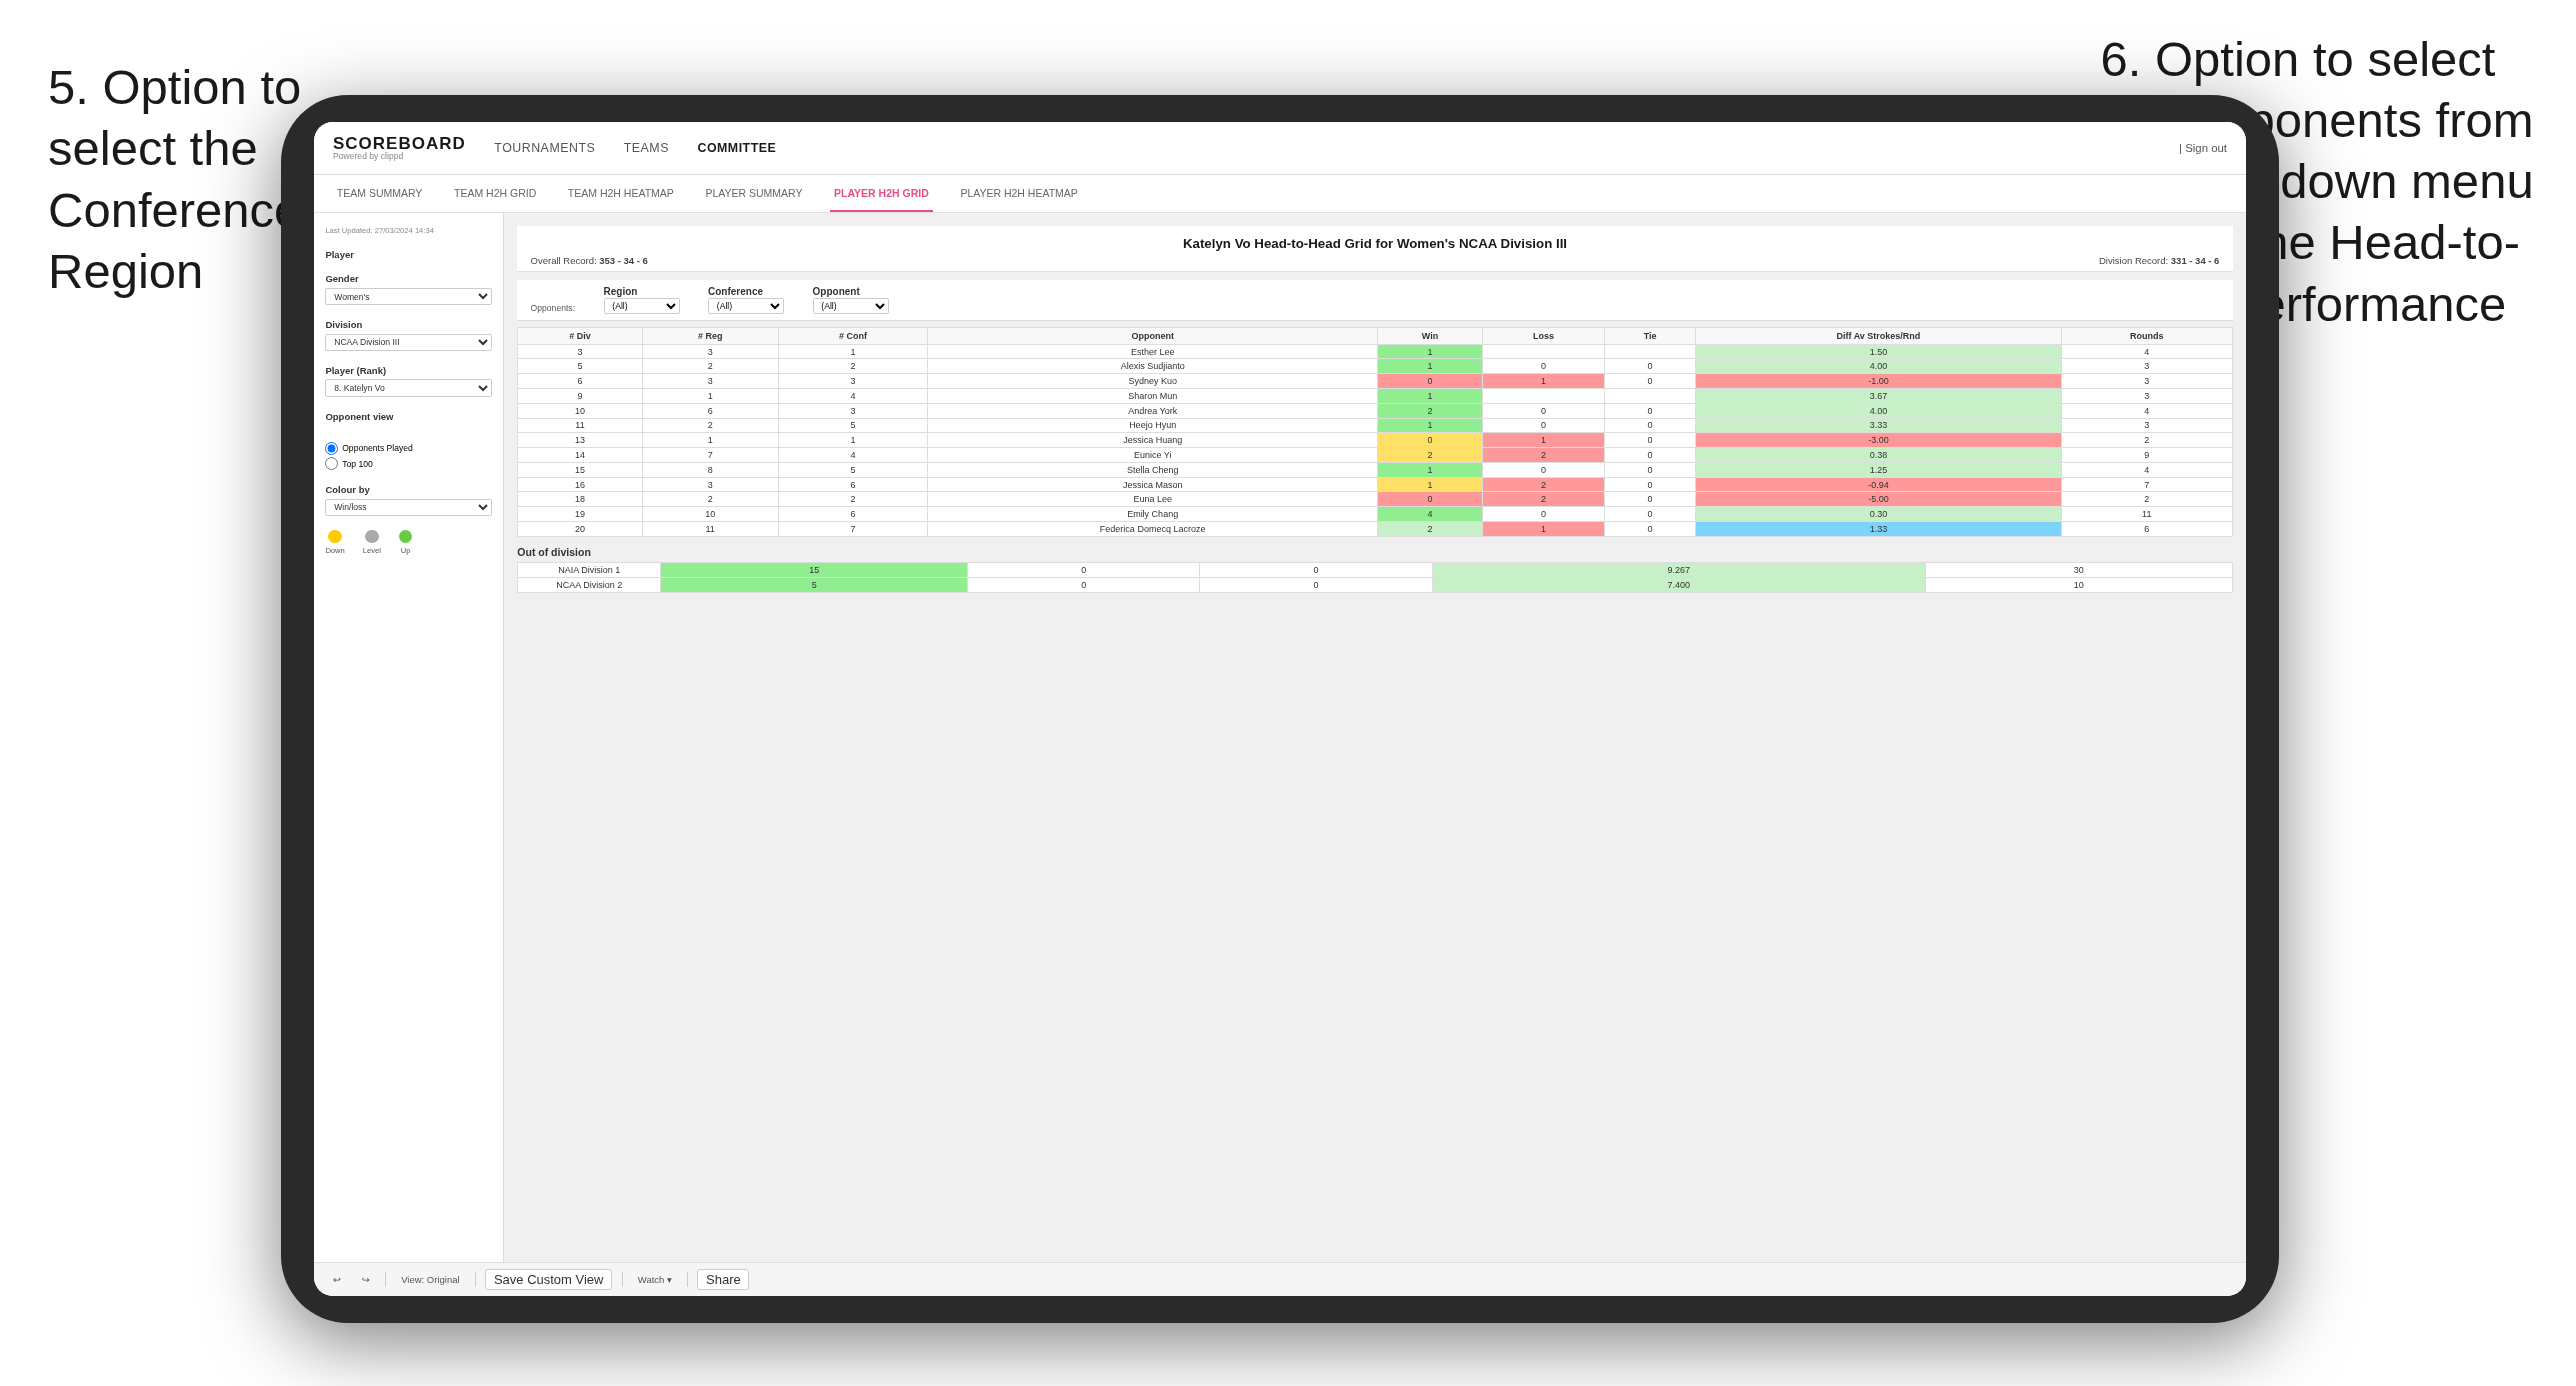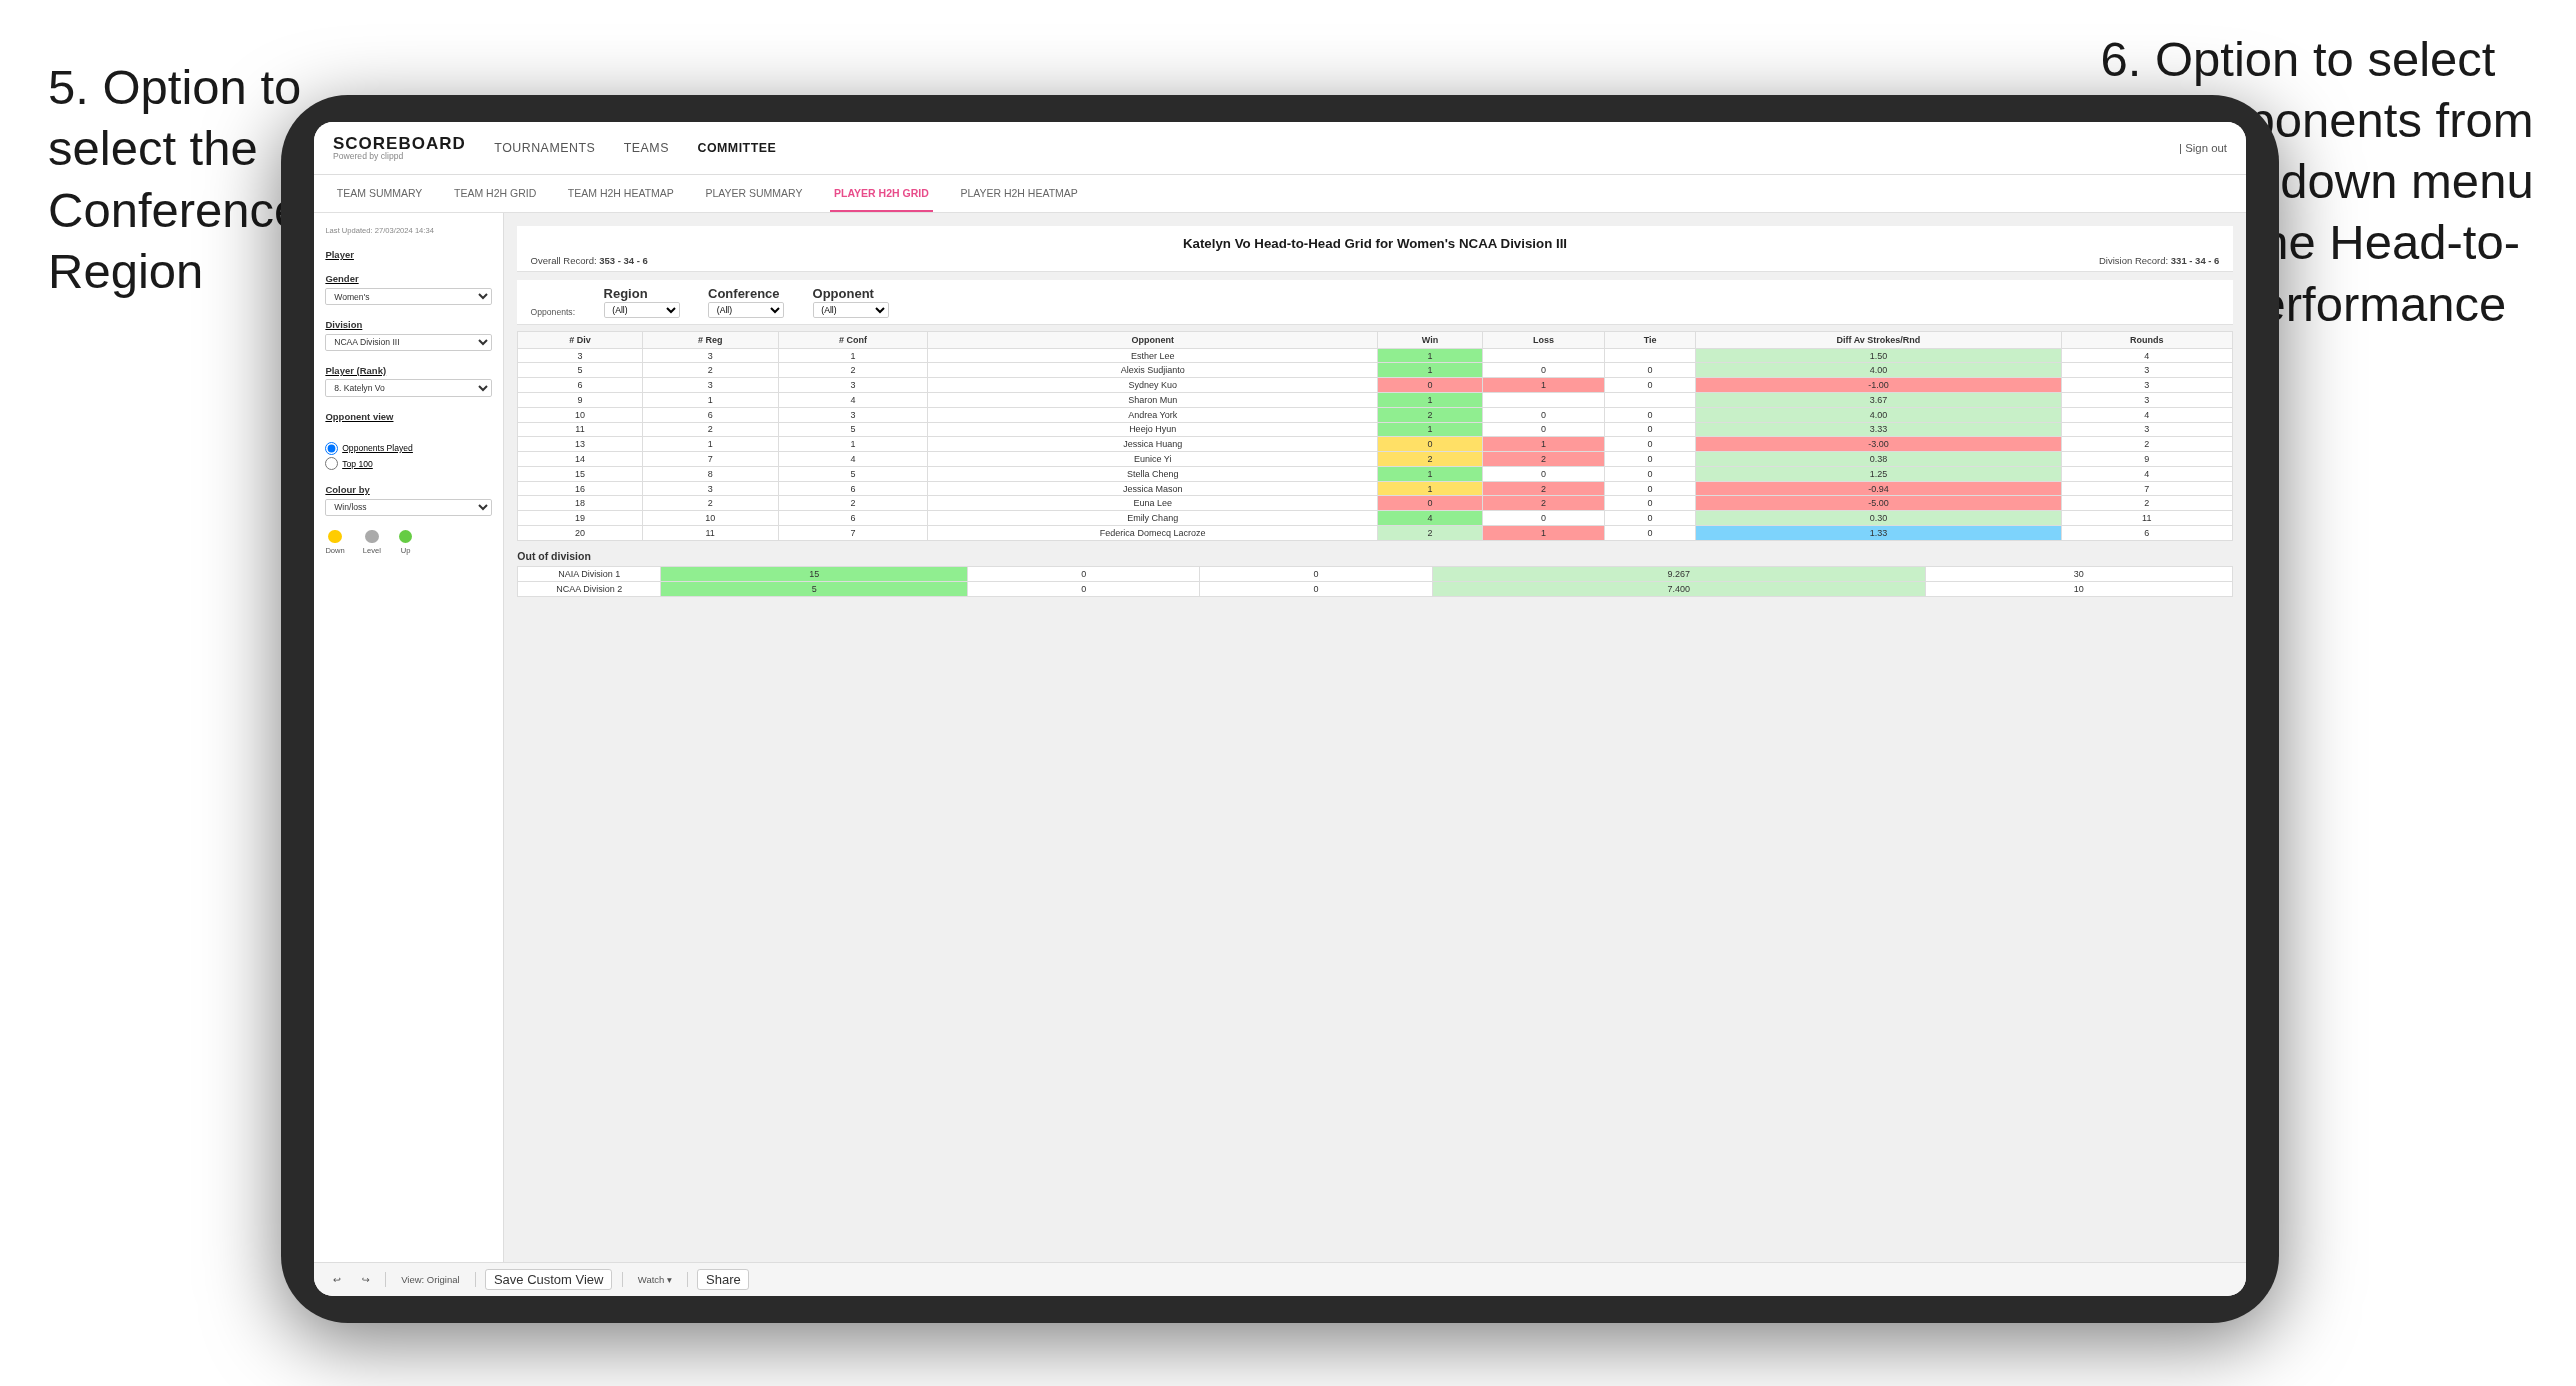--- a/index.html
+++ b/index.html
@@ -163,21 +163,20 @@
       font-size: 9.5px;
       overflow-y: auto;
     }
     .sidebar-update {
       font-size: 7.6px;
       color: #888;
       margin-bottom: 13.3px;
     }
     .sidebar-section {
       margin-bottom: 13.3px;
-      text-decoration: underline;
     }
     .sidebar-label {
       font-size: 9.5px;
       font-weight: 700;
       color: #333;
       margin-bottom: 3.8px;
     }
     .sidebar-select {
       width: 100%;
       font-size: 8.6px;
@@ -257,21 +256,21 @@
       border-bottom: 1px solid #e0e0e0;
       font-size: 9.5px;
       margin-bottom: 5.7px;
     }
     .filter-group {
       display: flex;
       flex-direction: column;
       gap: 1.9px;
     }
     .filter-label {
-      font-size: 13px;
+      font-size: 10px;
       font-weight: 600;
       color: #333;
     }
     .filter-select {
       font-size: 8.6px;
       border: 1px solid #ccc;
       padding: 1px 3.8px;
       border-radius: 1.9px;
       background: #fff;
       min-width: 76px;

